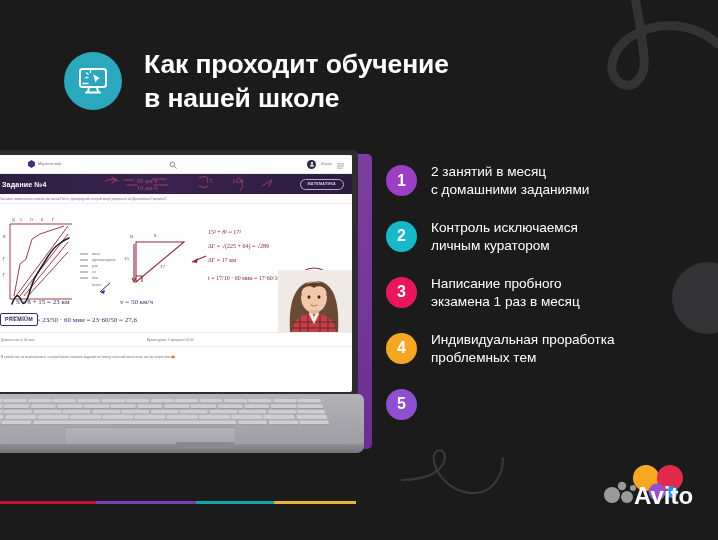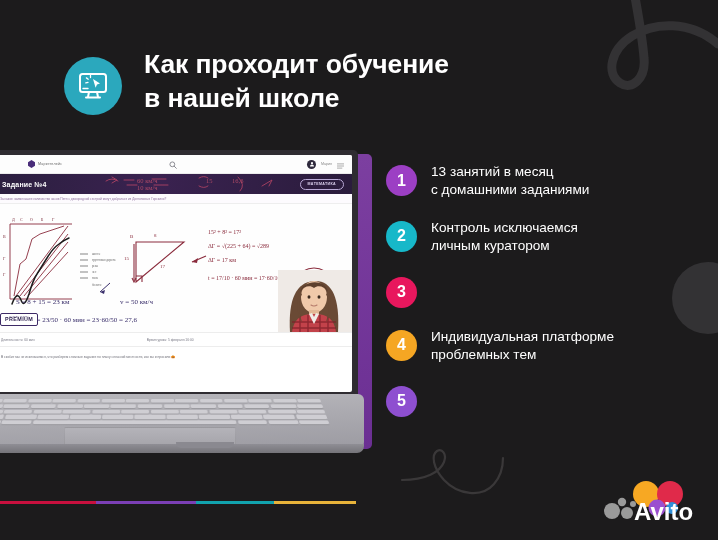--- a/index.html
+++ b/index.html
@@ -18,21 +18,21 @@
   .deco{position:absolute;pointer-events:none;}
   .deco-swirl-tr{top:-14px;right:-2px;width:150px;height:120px;opacity:1;}
   .deco-swirl-bot{left:400px;bottom:28px;width:150px;height:70px;}
   .deco-circle-right{
     right:-26px;top:262px;width:72px;height:72px;border-radius:50%;
     background:#333234;
   }
   
   .header{
     position:absolute;left:64px;top:48px;right:40px;
-    display:flex;align-items:flex-end;gap:22px;
+    display:flex;align-items:flex-start;gap:22px;
   }
   .monitor-badge{
     width:58px;height:58px;border-radius:50%;
     background:#2ba8bd;
     display:flex;align-items:center;justify-content:center;
     flex:0 0 auto;margin-top:4px;
   }
   .headline{
     color:#ffffff;
     font-size:26.5px;
@@ -174,21 +174,21 @@
     color:#ffffff;font-size:13.6px;line-height:1.32;font-weight:500;
     white-space:pre-line;padding-top:3px;
   }
   
   .colorbar{
     position:absolute;left:0;bottom:36px;height:3px;display:flex;width:356px;
   }
   .colorbar i{display:block;height:100%;}
   
   .avito{
-    position:absolute;right:14px;bottom:14px;width:104px;height:46px;
+    position:absolute;right:14px;bottom:30px;width:104px;height:46px;
   }
 </style>
 </head>
 <body>
 
 <div class="card" style="background: rgb(28, 27, 28);">
 
   <svg class="deco deco-swirl-tr" viewBox="0 0 150 120">
     <path d="M 148 58 C 120 34 84 36 62 50 C 40 64 36 88 50 97 C 62 105 76 92 74 72 C 72 46 66 18 62 -6" fill="none" stroke="#333234" stroke-width="9" stroke-linecap="round"></path>
   </svg>
@@ -459,34 +459,36 @@
         <div class="trackpad"></div>
       </div>
       <div class="base-front"></div>
       <div class="notch"></div>
     </div>
   </div>
 
   <div class="features">
     <div class="feature">
       <div class="fnum" style="background: rgb(156, 63, 196);">1</div>
-      <div class="ftext">13 занятий в месяц
+      <div class="ftext">2 занятий в месяц
 с домашними заданиями</div>
     </div>
     <div class="feature">
       <div class="fnum" style="background: rgb(23, 184, 201);">2</div>
       <div class="ftext">Контроль исключаемся
 личным куратором</div>
     </div>
     <div class="feature">
       <div class="fnum" style="background: rgb(232, 23, 93);">3</div>
+      <div class="ftext">Написание пробного
+экзамена 1 раз в месяц</div>
     </div>
     <div class="feature">
       <div class="fnum" style="background: rgb(245, 166, 35);">4</div>
-      <div class="ftext">Индивидуальная платформе
+      <div class="ftext">Индивидуальная проработка
 проблемных тем</div>
     </div>
     <div class="feature">
       <div class="fnum" style="background: rgb(142, 79, 208);">5</div>
     </div>
   </div>
 
   <div class="colorbar">
     <i style="background: rgb(200, 16, 62); width: 27%;"></i>
     <i style="background: rgb(123, 63, 181); width: 28%;"></i>

